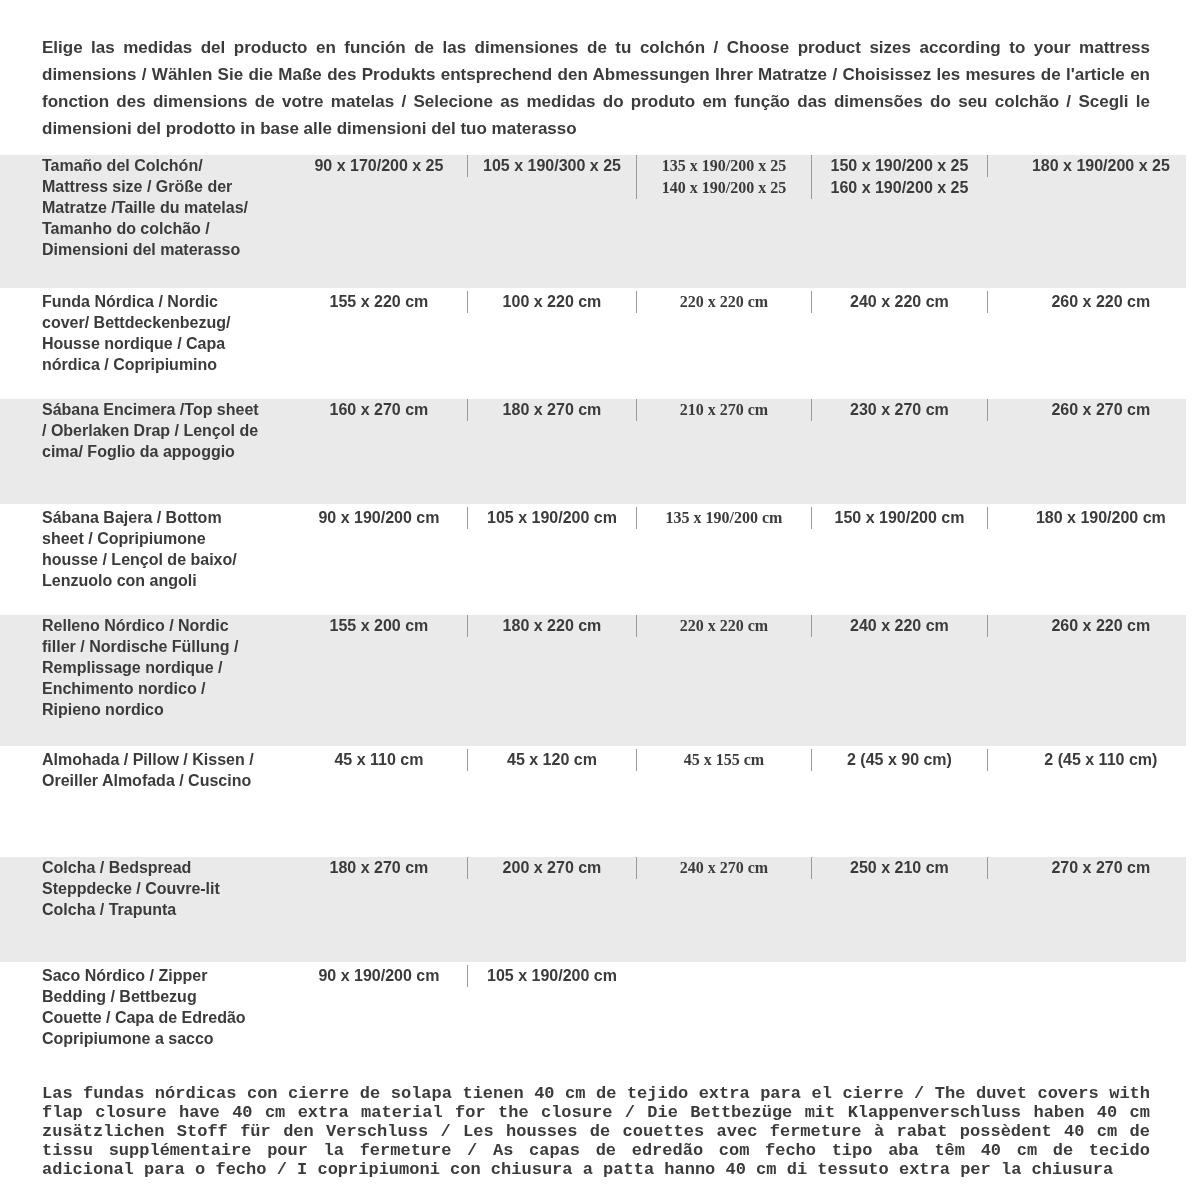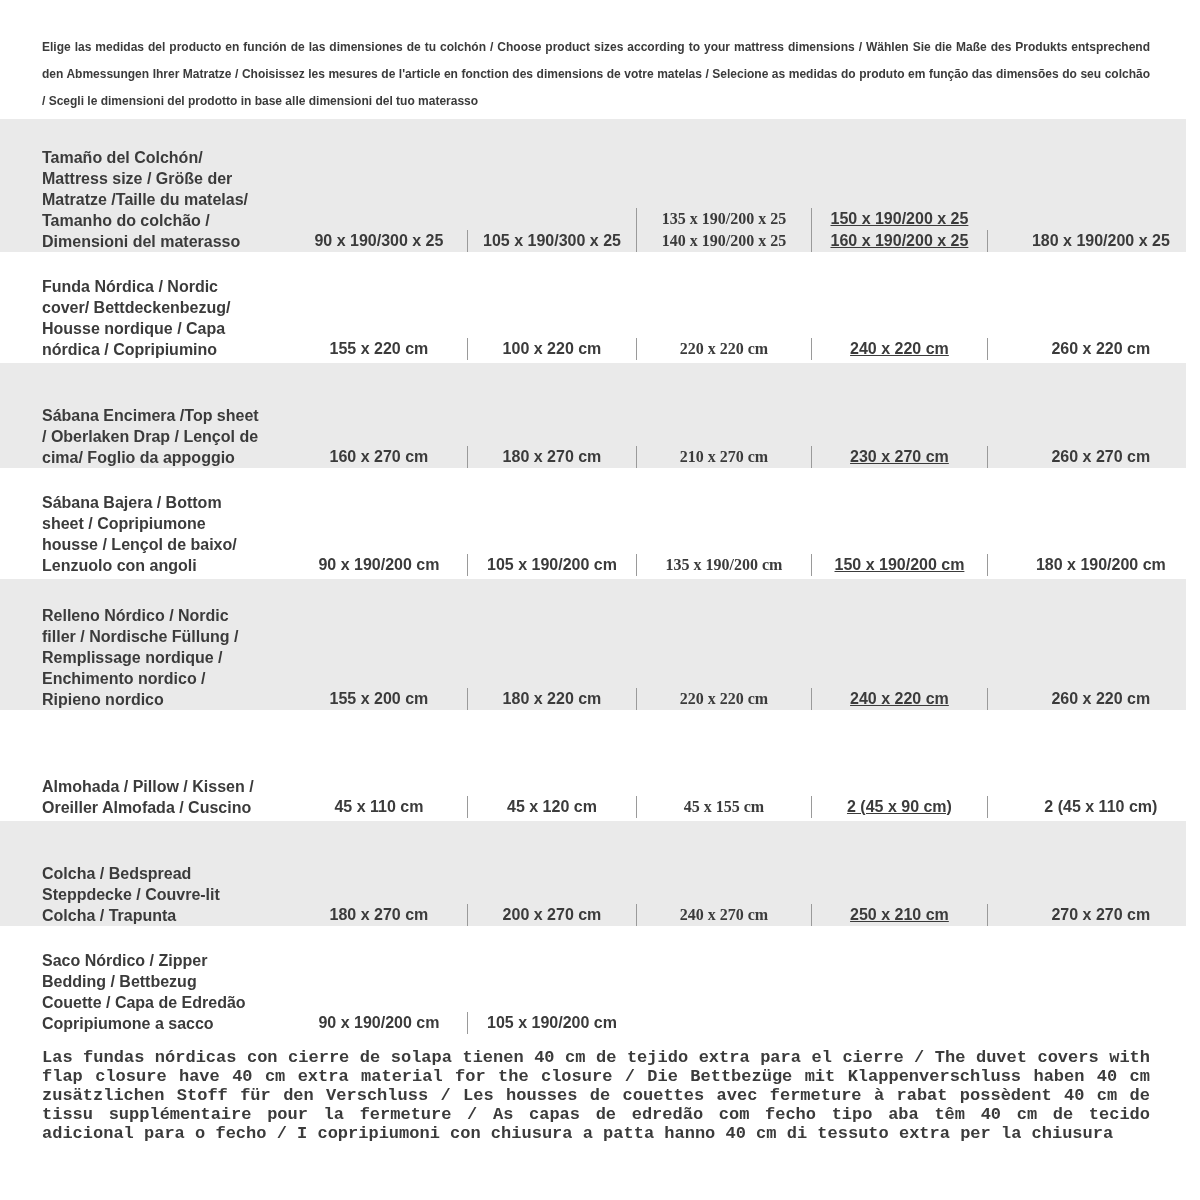--- a/index.html
+++ b/index.html
@@ -9,38 +9,38 @@
   }
   body {
     width: 1200px;
     height: 1200px;
     font-family: "Liberation Sans", sans-serif;
     font-weight: bold;
     color: #3b3b3b;
     overflow: hidden;
   }
   .intro {
-    margin: 34px 50px 4px 42px;
-    font-size: 12px;
+    margin: 34px 50px 13px 42px;
+    font-size: 17px;
     line-height: 27px;
     text-align: justify;
   }
   .footnote {
     margin: 14px 50px 0 42px;
     font-size: 17px;
     line-height: 19px;
     text-align: justify;
     font-family: Liberation Mono, monospace;
   }
   .size-table {
     margin-right: 14px;
   }
   .row {
     display: flex;
-    align-items: flex-end;
+    align-items: flex-start;
     margin-bottom: 3px;
     min-height: 105px;
     background: #ffffff;
   }
   .row.tall { min-height: 131px; }
   .row.header { min-height: 133px; }
   .row.gray { background: #eaeaea; }
   .cell {
     display: flex;
     align-items: center;
@@ -56,37 +56,37 @@
   }
   .cell.value {
     justify-content: center;
     text-align: center;
     font-size: 16px;
     line-height: 22px;
   }
   .c2 { width: 14.9%; }
   .c3 { width: 14.2%; }
   .c4 { width: 14.8%; font-family: Liberation Serif, serif; }
-  .c5 { width: 14.8%; text-decoration: underline; }
+  .c5 { width: 14.8%; }
   .c6 { flex: 1; padding-left: 28px; }
   .c3, .c4, .c5, .c6 { border-left: 1px solid #9a9a9a; }
   .pre { white-space: pre-line; line-height: 26px; }
 </style>
 </head>
 <body>
 
 <div>
 
   <p class="intro">Elige las medidas del producto en función de las dimensiones de tu colchón / Choose product sizes according to your mattress dimensions / Wählen Sie die Maße des Produkts entsprechend den Abmessungen Ihrer Matratze / Choisissez les mesures de l'article en fonction des dimensions de votre matelas / Selecione as medidas do produto em função das dimensões do seu colchão / Scegli le dimensioni del prodotto in base alle dimensioni del tuo materasso</p>
 
   <div class="size-table">
 
     <div class="row header gray">
       <div class="cell label">Tamaño del Colchón/ Mattress size / Größe der Matratze /Taille du matelas/ Tamanho do colchão / Dimensioni del materasso</div>
-      <div class="cell value c2">90 x 190/300 x 25</div>
+      <div class="cell value c2">90 x 170/200 x 25</div>
       <div class="cell value c3">105 x 190/300 x 25</div>
       <div class="cell value c4 pre">135 x 190/200 x 25
 140 x 190/200 x 25</div>
       <div class="cell value c5 pre">150 x 190/200 x 25
 160 x 190/200 x 25</div>
       <div class="cell value c6">180 x 190/200 x 25</div>
     </div>
 
     <div class="row">
       <div class="cell label">Funda Nórdica /  Nordic cover/ Bettdeckenbezug/ Housse nordique  / Capa nórdica / Copripiumino</div>

